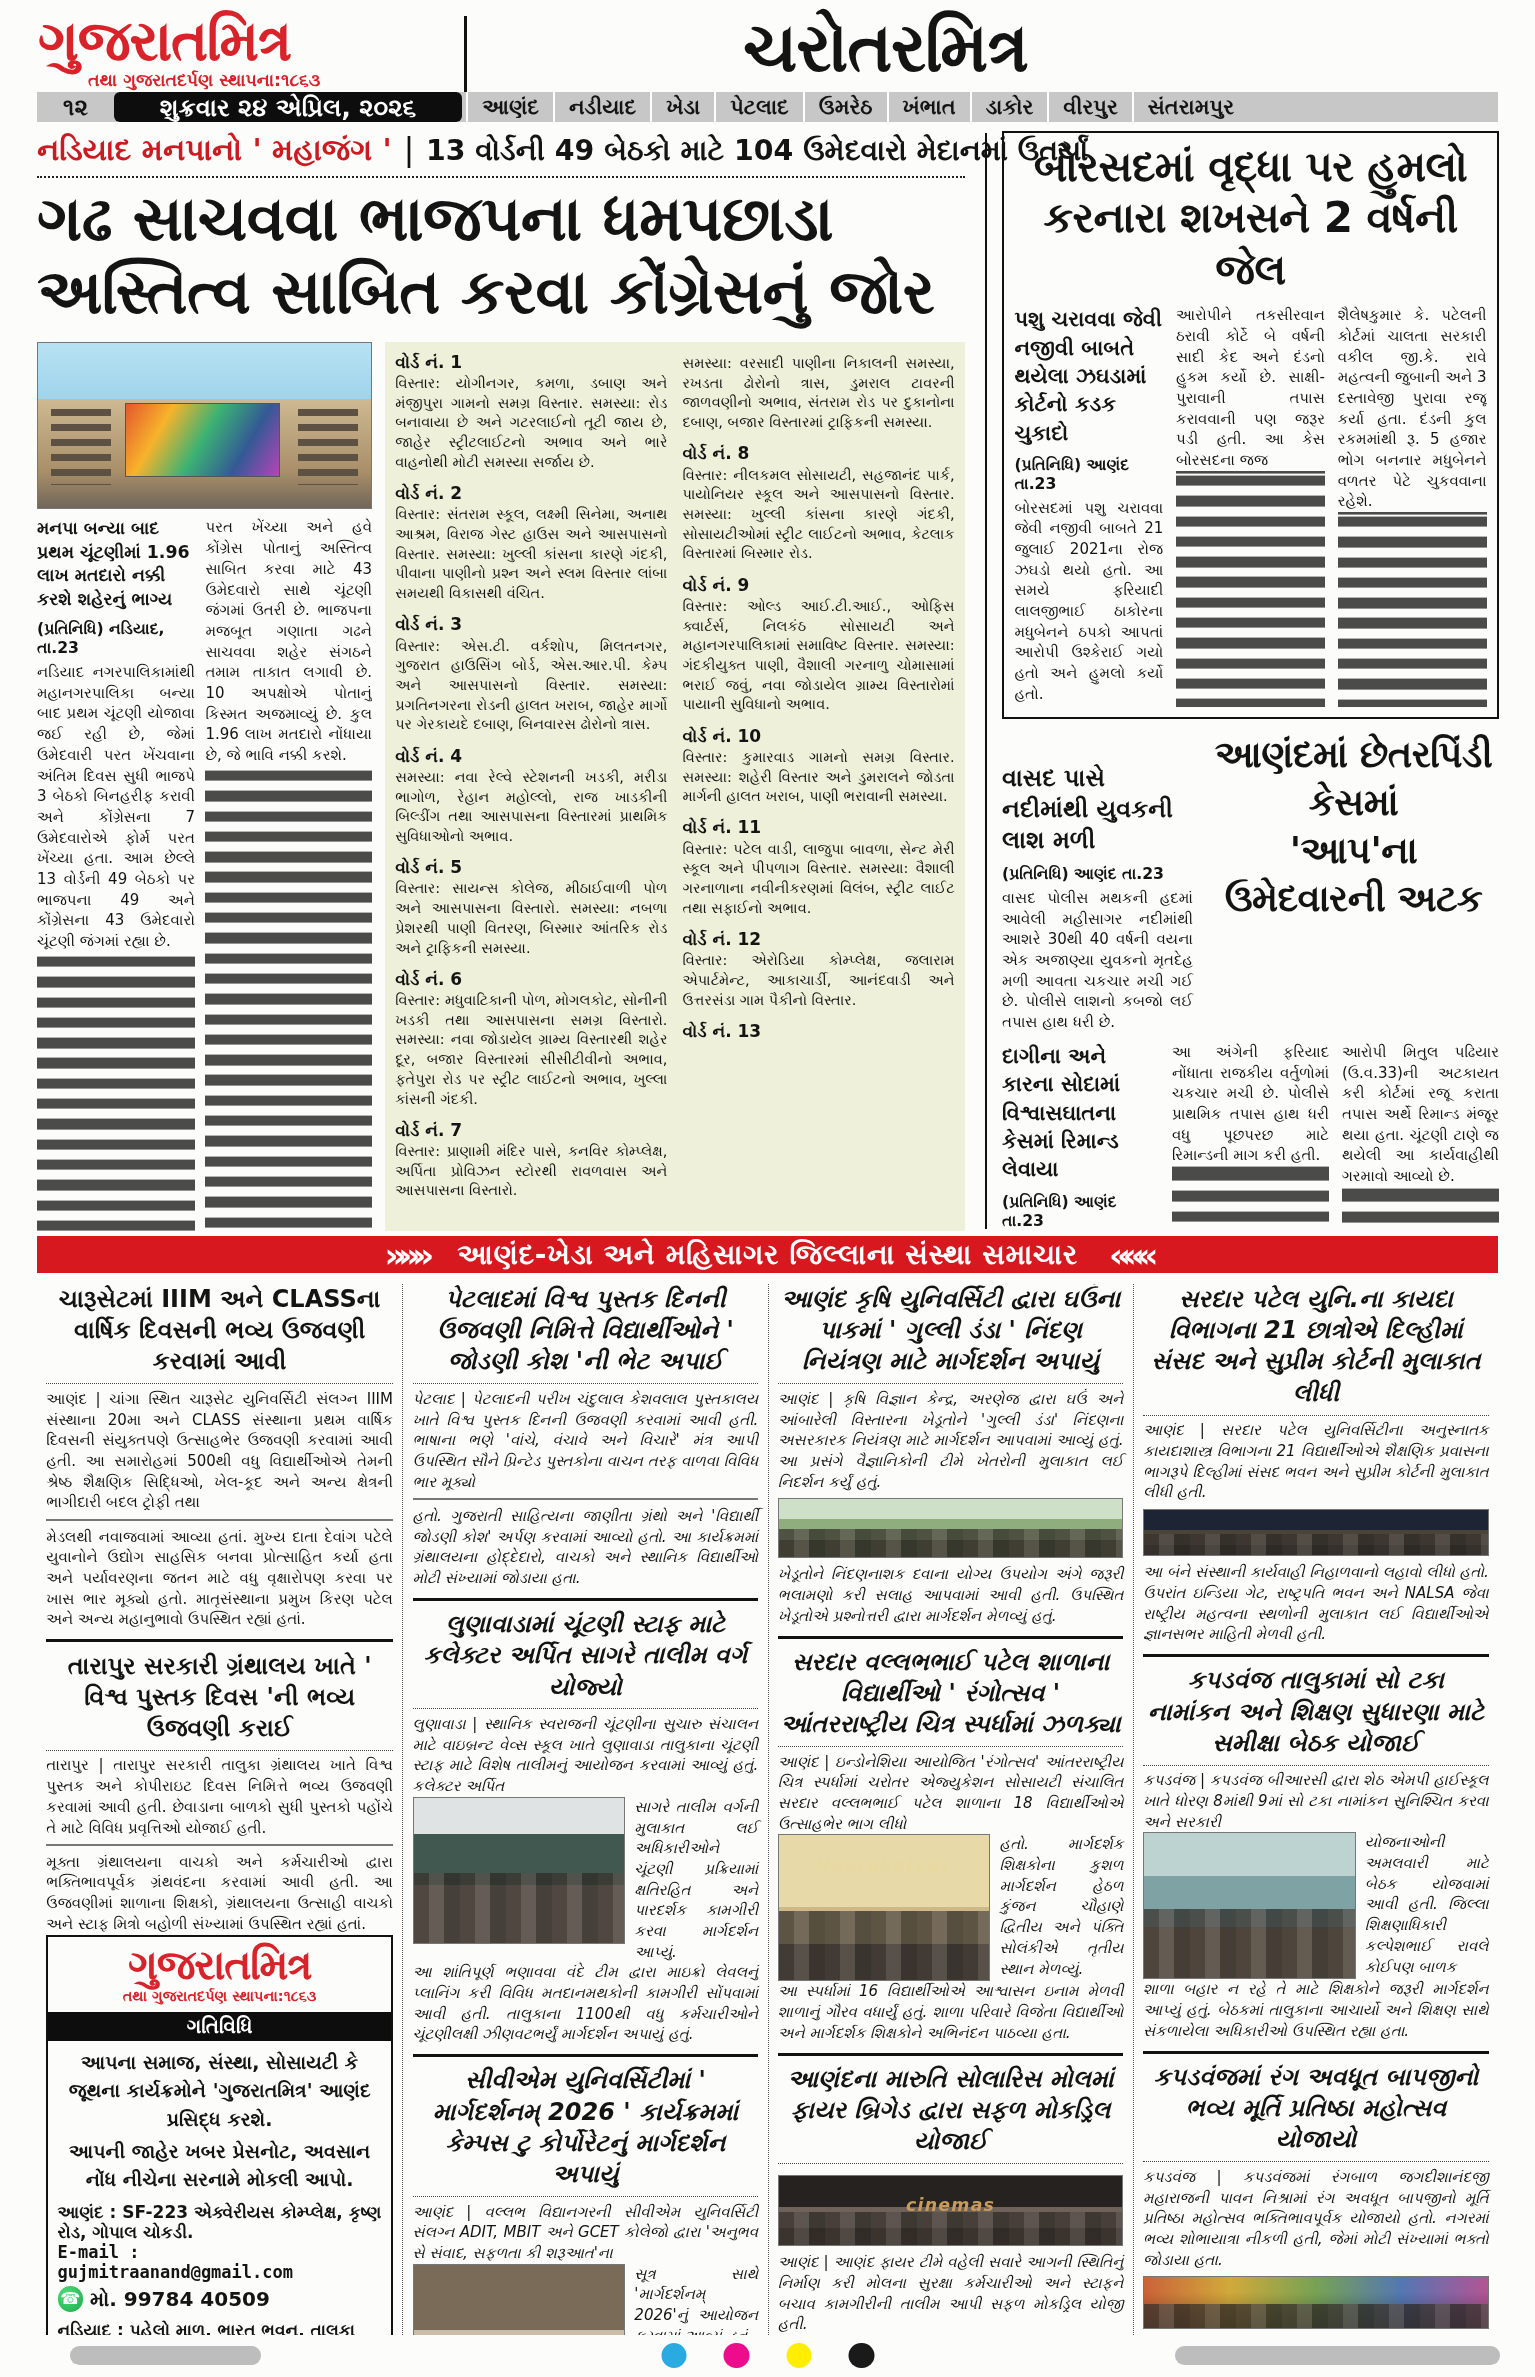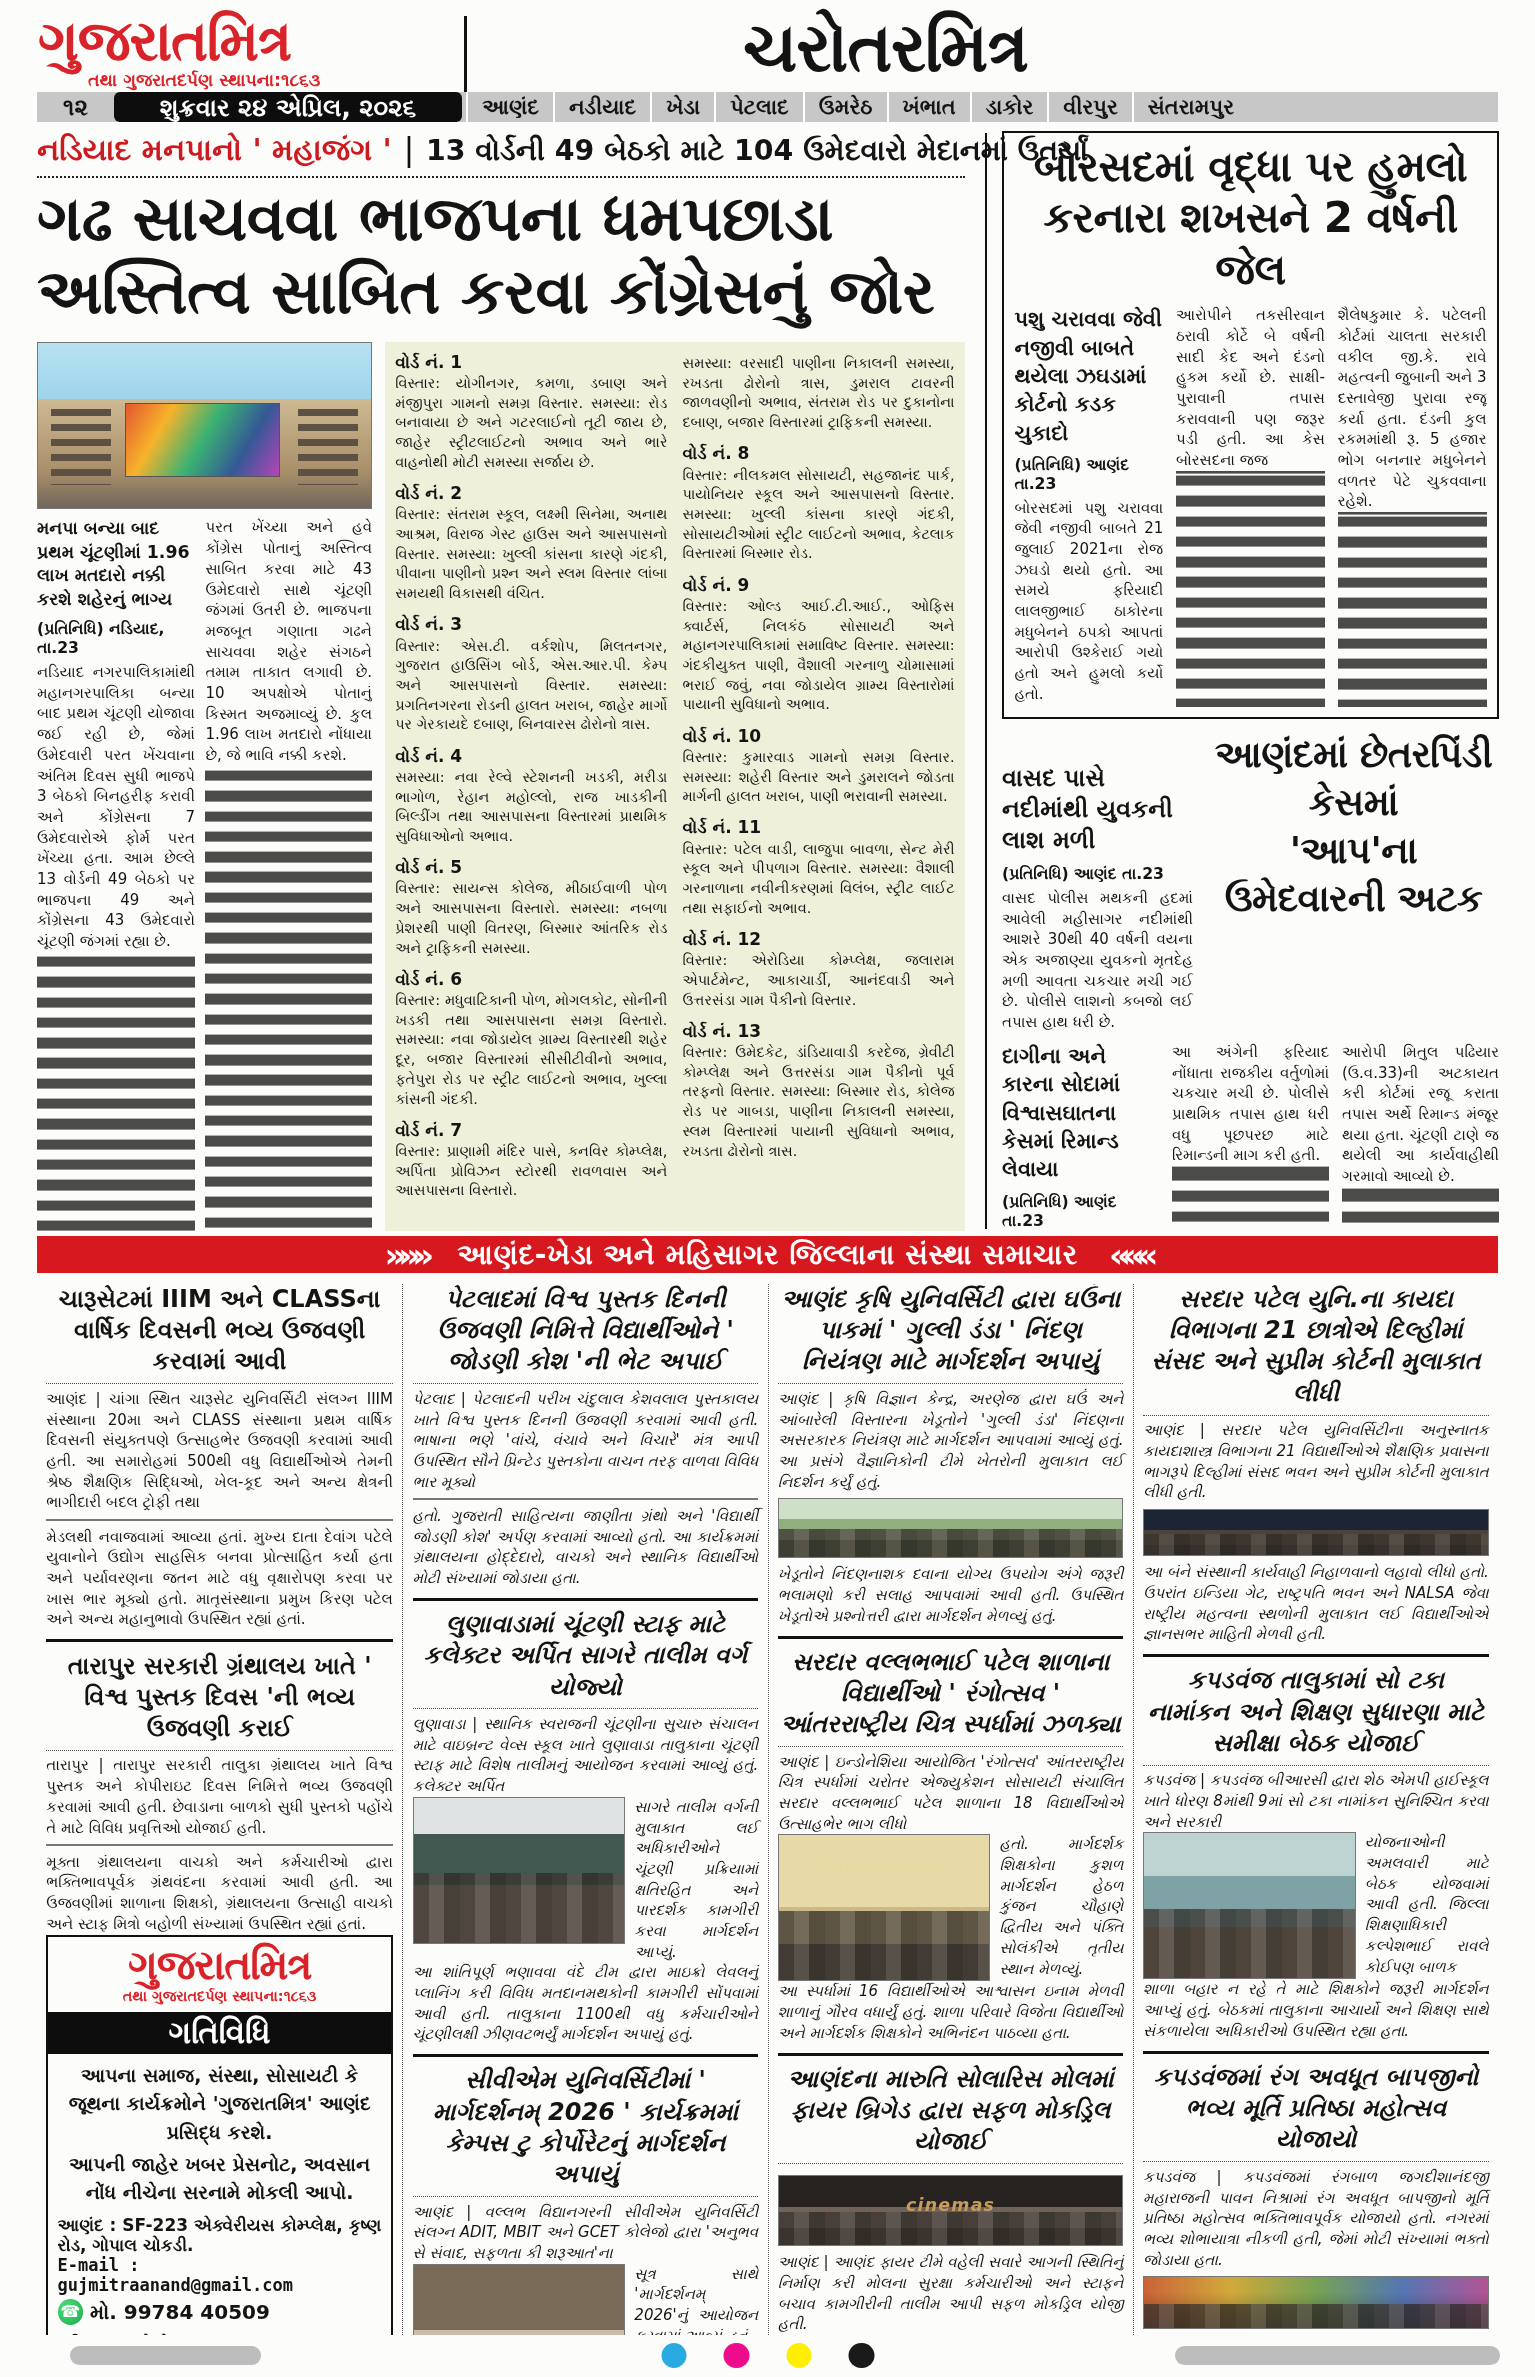--- a/index.html
+++ b/index.html
@@ -92,21 +92,21 @@
         background:repeating-linear-gradient(90deg,#3a332e 0 15px,#57504a 15px 30px,#2e2a26 30px 46px);opacity:.75;}
   .ph-label{position:absolute;left:50%;top:14%;transform:translateX(-50%);color:#e8d9a0;font-size:17.4px;font-weight:700;letter-spacing:1.2px;}
   .ph-label.sign{color:#c89b5a;top:28%;}
   .b-row{display:flex;gap:9.3px;}
   .b-row .bphoto{flex:1.7;margin:0;}
   .b-side{flex:1;display:flex;flex-direction:column;}
   
   .adbox{border:2.9px solid #111;margin-top:auto;padding:8.1px 9.3px;text-align:center;}
   .ad-brand{font-size:41px;font-weight:800;color:#d9232a;letter-spacing:-1.2px;line-height:1;}
   .ad-tag{font-size:14.5px;font-weight:700;color:#d9232a;margin-top:2.3px;}
-  .ad-bar{background:#0d0d0d;color:#fff;font-size:31px;font-weight:800;padding:2.3px 0;margin:7px -9.3px;}
+  .ad-bar{background:#0d0d0d;color:#fff;font-size:20px;font-weight:800;padding:2.3px 0;margin:7px -9.3px;}
   .ad-line{font-size:19px;font-weight:800;line-height:1.5;text-align:center;margin:3.5px 0;}
   .ad-addr{font-size:17px;font-weight:800;text-align:left;margin-top:8.1px;}
   .ad-email{font-size:17px;font-weight:800;text-align:left;font-family:"DejaVu Sans Mono",monospace;}
   .wa-row{display:flex;align-items:center;gap:7px;margin-top:4.6px;}
   .wa-icon{width:25.5px;height:25.5px;border-radius:50%;background:radial-gradient(circle at 35% 35%,#4fe07a,#18a84b);
            color:#fff;font-size:16.2px;display:flex;align-items:center;justify-content:center;}
   .wa-num{font-size:20px;font-weight:800;}
   
   .footer{position:absolute;left:0;top:2339px;width:100%;height:35px;}
   .regbar{position:absolute;top:7px;height:18.6px;background:#bdbdbd;border-radius:9.3px;}
@@ -243,21 +243,20 @@
               <p class="wtxt">વિસ્તાર: પટેલ વાડી, લાજુપા બાવળા, સેન્ટ મેરી સ્કૂલ અને પીપળાગ વિસ્તાર. સમસ્યા: વૈશાલી ગરનાળાના નવીનીકરણમાં વિલંબ, સ્ટ્રીટ લાઈટ તથા સફાઈનો અભાવ.</p>
             </div>
 
             <div class="ward">
               <div class="wno">વોર્ડ નં. 12</div>
               <p class="wtxt">વિસ્તાર: એરોડિયા કોમ્પ્લેક્ષ, જલારામ એપાર્ટમેન્ટ, આકાચાર્ડી, આનંદવાડી અને ઉત્તરસંડા ગામ પૈકીનો વિસ્તાર.</p>
             </div>
 
             <div class="ward">
               <div class="wno">વોર્ડ નં. 13</div>
-              <p class="wtxt">વિસ્તાર: ઉમેદકેટ, ડાંડિયાવાડી કરદેજ, ગ્રેવીટી કોમ્પ્લેક્ષ અને ઉત્તરસંડા ગામ પૈકીનો પૂર્વ તરફનો વિસ્તાર. સમસ્યા: બિસ્માર રોડ, કોલેજ રોડ પર ગાબડા, પાણીના નિકાલની સમસ્યા, સ્લમ વિસ્તારમાં પાયાની સુવિધાનો અભાવ, રખડતા ઢોરોનો ત્રાસ.</p>
             </div>
           </div>
       </div>
     </div>
   </div>
 
   <div class="vline"></div>
   <div class="rzone">
     <div class="rbox">
       <div class="rbox-h">

